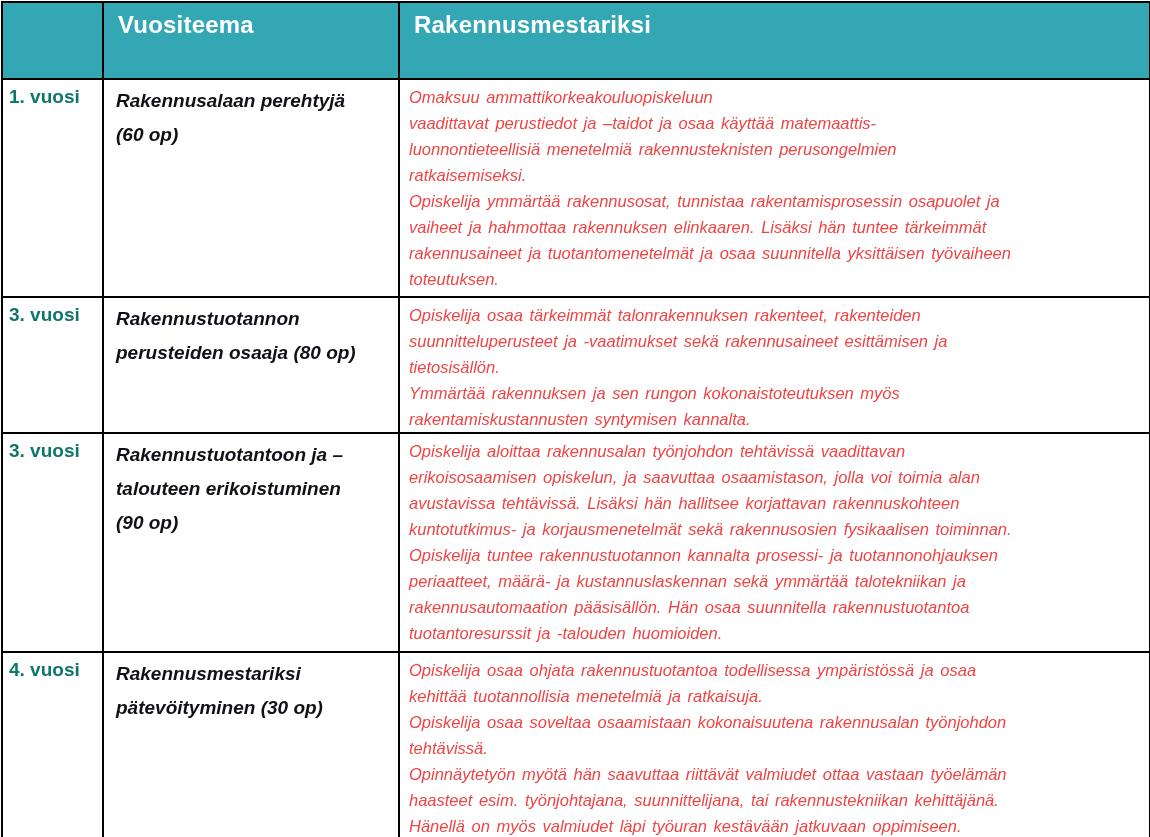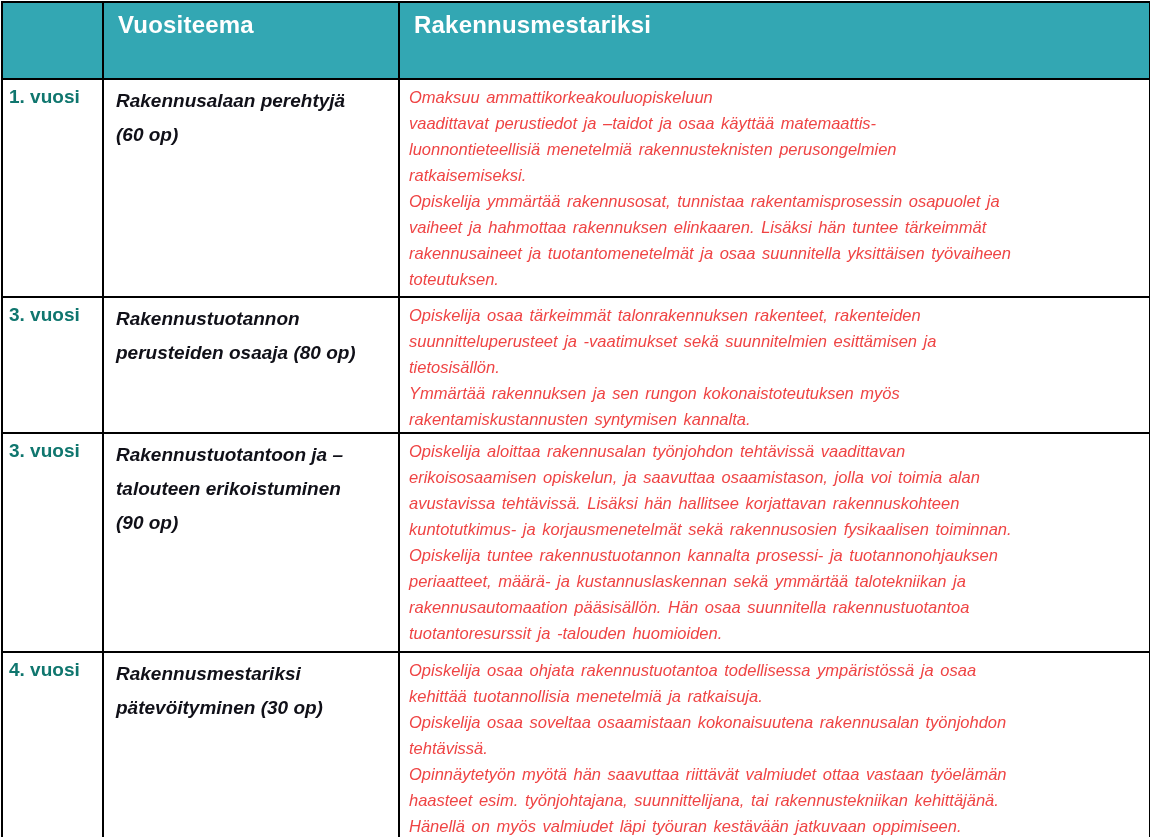--- a/index.html
+++ b/index.html
@@ -99,21 +99,21 @@
 Opiskelija ymmärtää rakennusosat, tunnistaa rakentamisprosessin osapuolet ja
 vaiheet ja hahmottaa rakennuksen elinkaaren. Lisäksi hän tuntee tärkeimmät
 rakennusaineet ja tuotantomenetelmät ja osaa suunnitella yksittäisen työvaiheen
 toteutuksen.</td>
       </tr>
       <tr class="row-2">
         <td class="year-cell">3. vuosi</td>
         <td class="theme-cell">Rakennustuotannon
 perusteiden osaaja (80 op)</td>
         <td class="obj-cell">Opiskelija osaa tärkeimmät talonrakennuksen rakenteet, rakenteiden
-suunnitteluperusteet ja -vaatimukset sekä suunnitelmien esittämisen ja
+suunnitteluperusteet ja -vaatimukset sekä rakennusaineet esittämisen ja
 tietosisällön.
 Ymmärtää rakennuksen ja sen rungon kokonaistoteutuksen myös
 rakentamiskustannusten syntymisen kannalta.</td>
       </tr>
       <tr class="row-3">
         <td class="year-cell">3. vuosi</td>
         <td class="theme-cell">Rakennustuotantoon ja –
 talouteen erikoistuminen
 (90 op)</td>
         <td class="obj-cell">Opiskelija aloittaa rakennusalan työnjohdon tehtävissä vaadittavan

